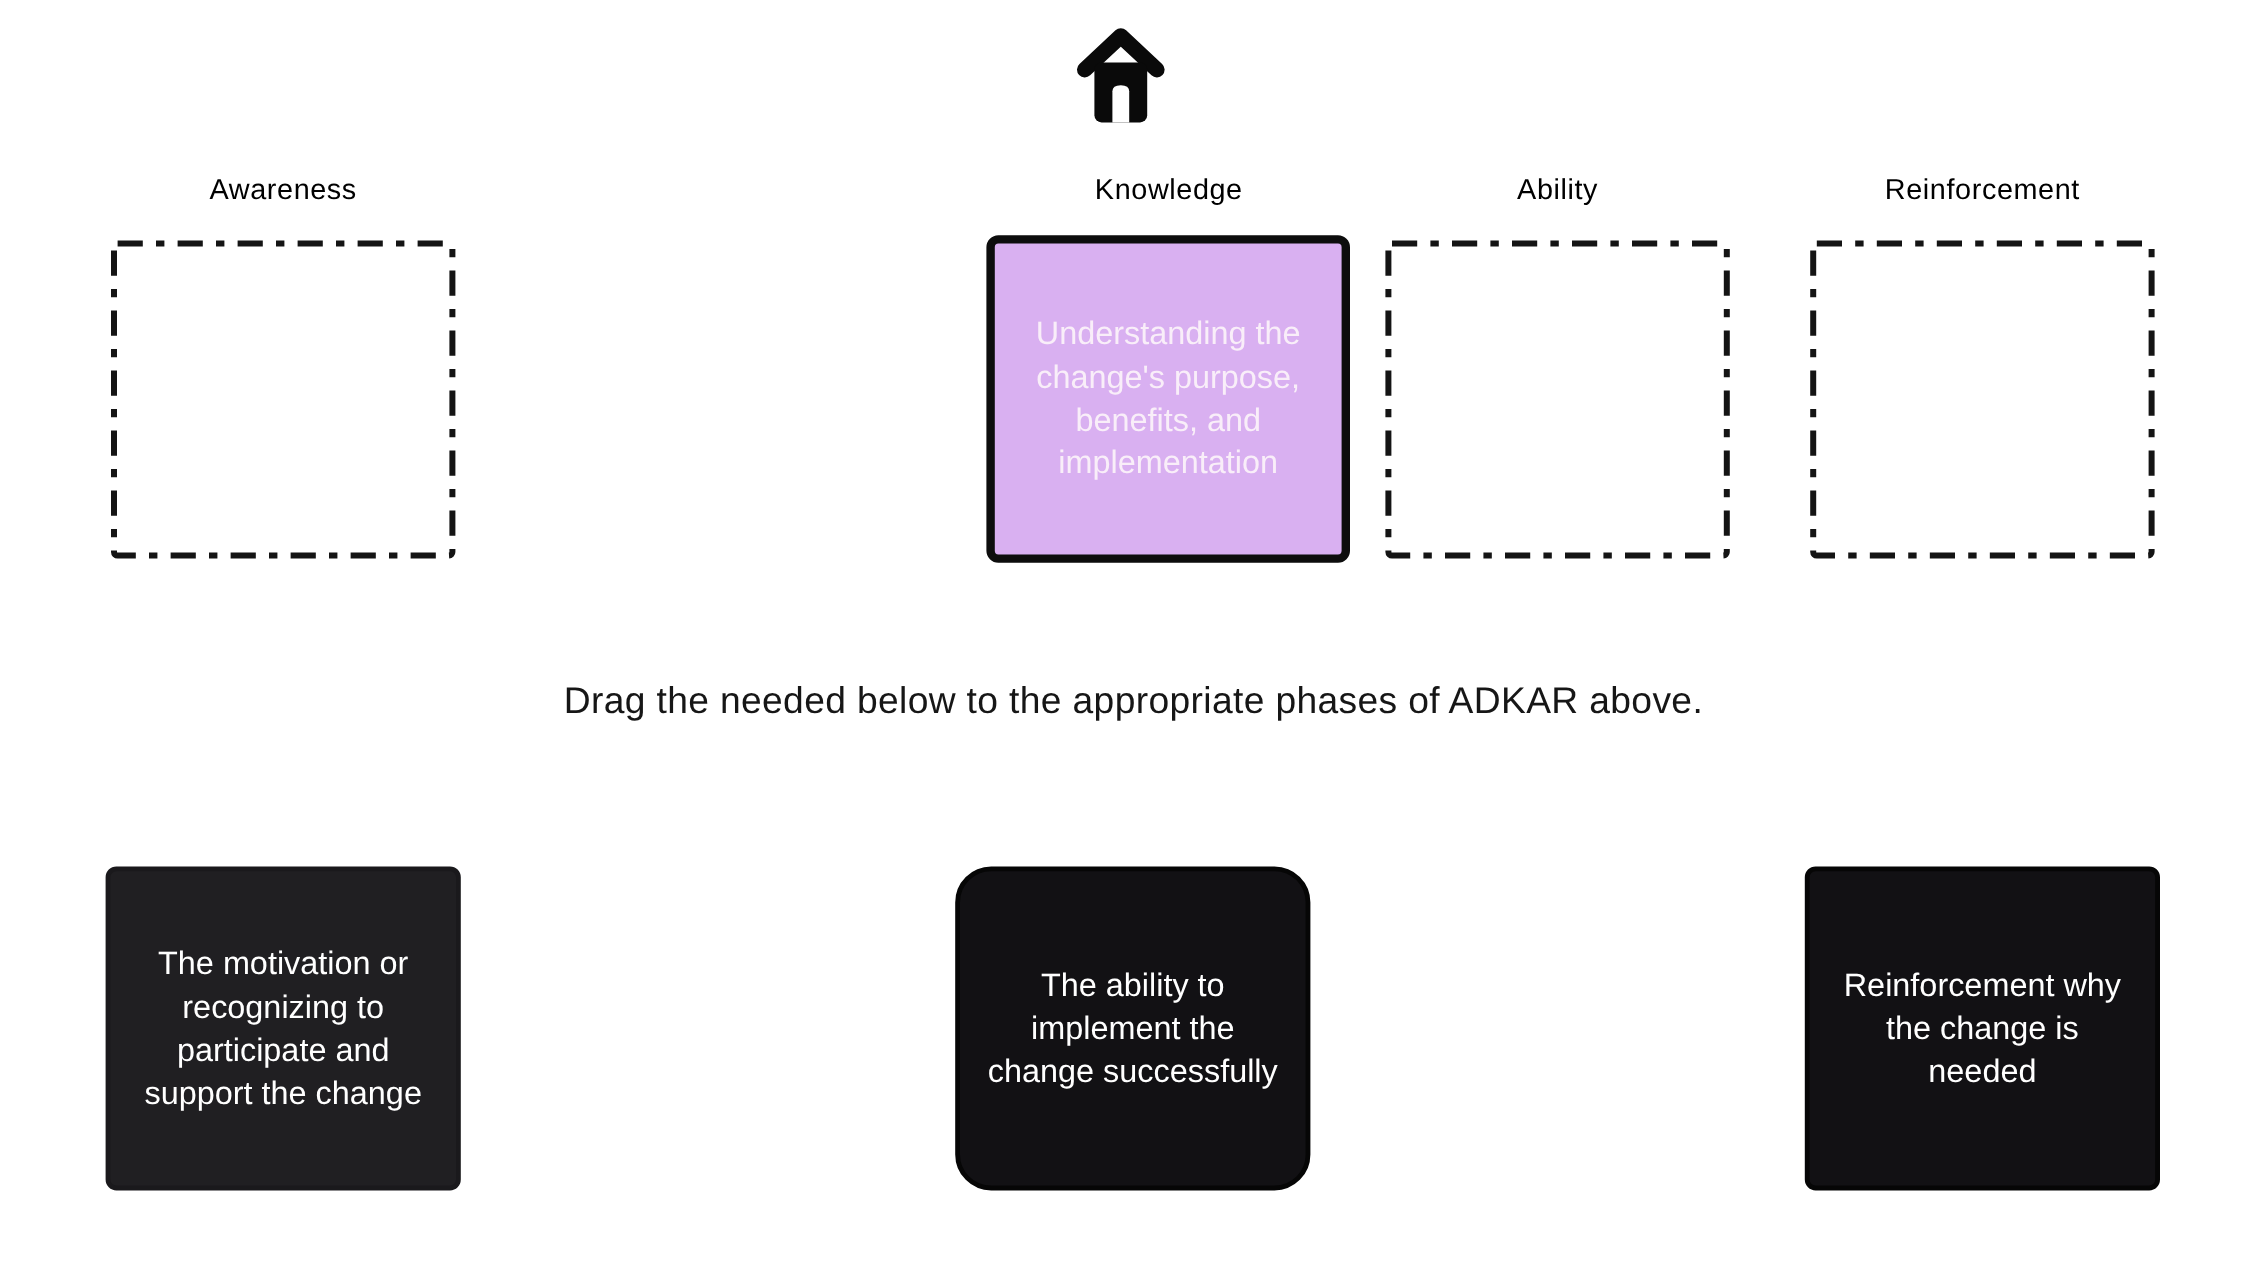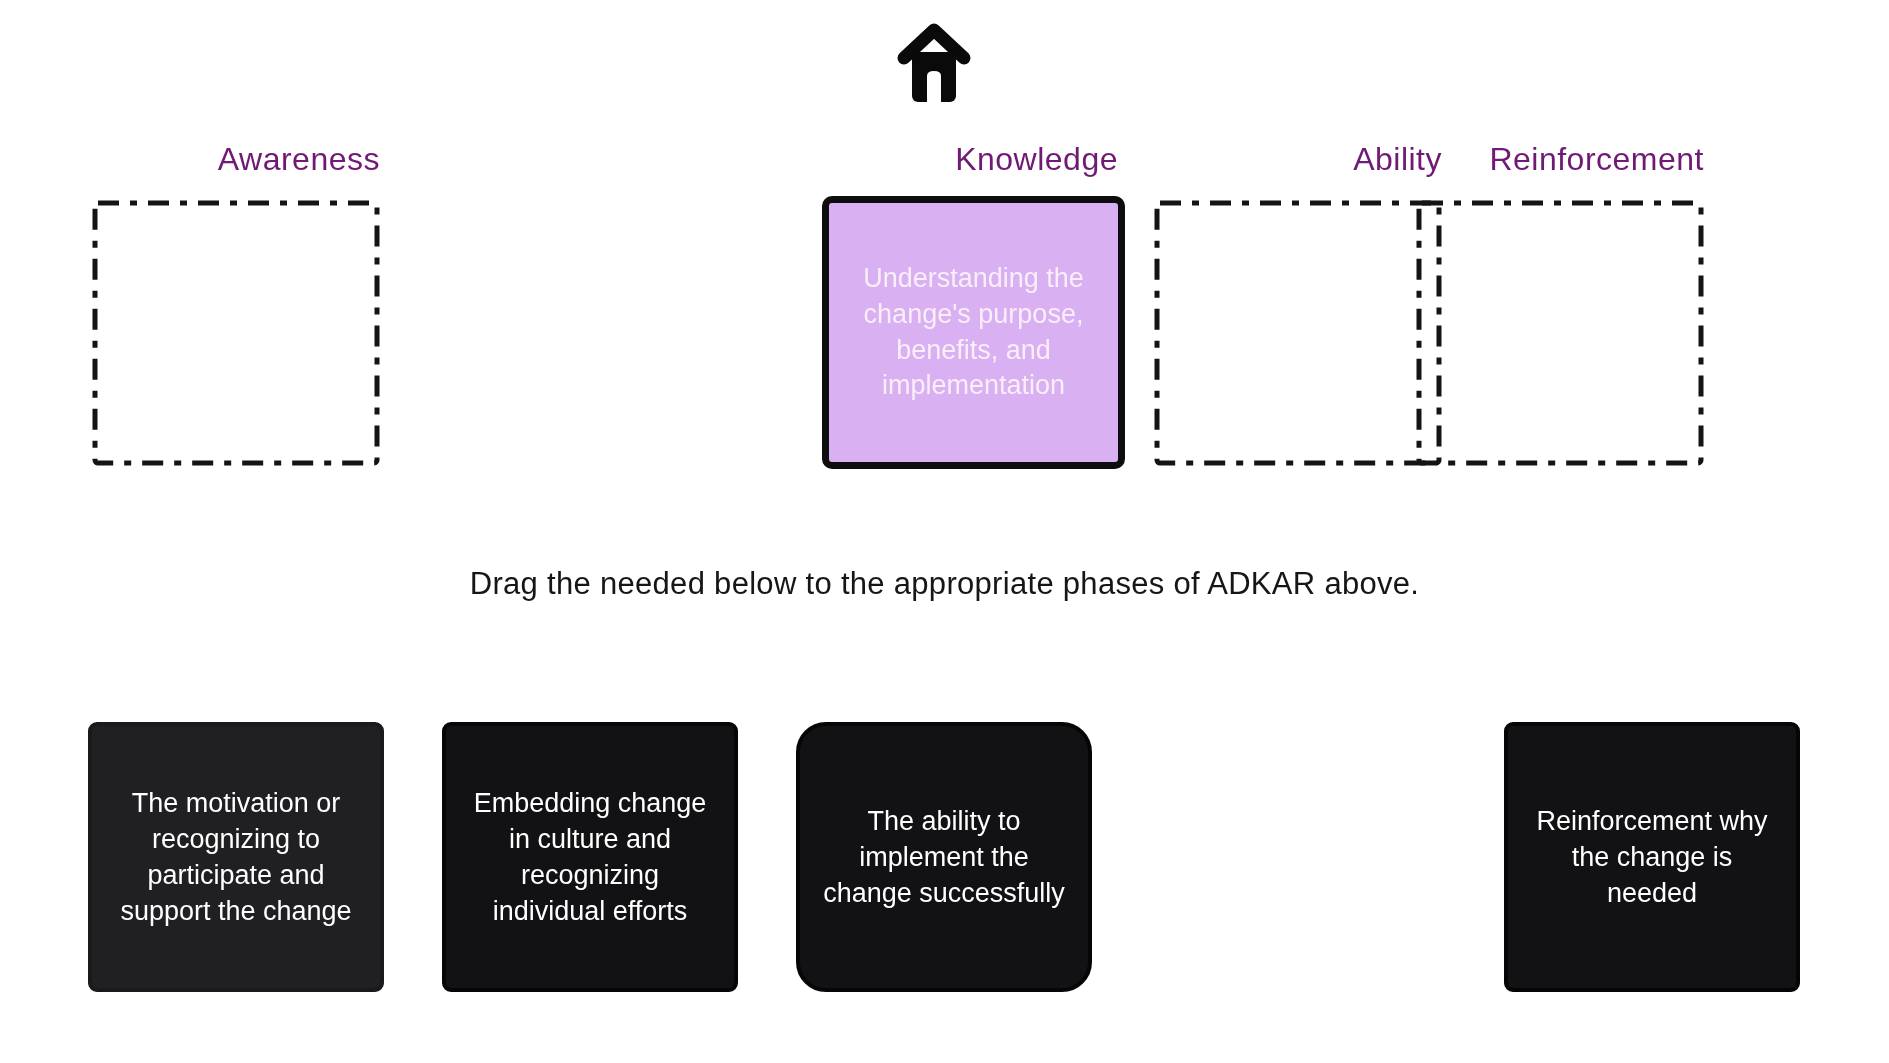--- a/index.html
+++ b/index.html
@@ -19,26 +19,26 @@
     background: transparent; border: none; cursor: pointer;
   }
   .home-btn svg { display: block; }
 
   
   .column { position: absolute; top: 140px; width: 288px; }
   .col-1 { left: 92px; }
   .col-2 { left: 446px; }
   .col-3 { left: 830px; }
   .col-4 { left: 1154px; }
-  .col-5 { left: 1416px; }
+  .col-5 { left: 1508px; }
 
   .phase-label {
-    width: 100%; text-align: right;
-    font-size: 32px; font-weight: 500; letter-spacing: 0.5px;
-    color: #701a75; margin-bottom: 22px; height: 38px; line-height: 38px;
+    width: 100%; text-align: center;
+    font-size: 24px; font-weight: 500; letter-spacing: 0.5px;
+    color: #000000; margin-bottom: 22px; height: 38px; line-height: 38px;
   }
 
   .dropzone { position: relative; width: 288px; height: 266px; }
   .dropzone svg.dash { position: absolute; inset: 0; }
 
   .placed-card {
     position: absolute; left: -8px; top: -4px;
     width: 303px; height: 273px;
     background: var(--knowledge-fill, #d9b0f1);
     border: 7px solid #0d0d0d; border-radius: 10px;
@@ -125,23 +125,20 @@
       </svg>
     </div>
   </div>
 
   <div class="instruction">Drag the needed below to the appropriate phases of ADKAR above.</div>
 
   <div class="task-card c1">
     <div class="content">The motivation or recognizing to participate and support the change</div>
   </div>
 
-  <div class="task-card c2">
-    <div class="content">Embedding change in culture and recognizing individual efforts</div>
-  </div>
 
   <div class="task-card c3">
     <div class="content">The ability to implement the change successfully</div>
   </div>
 
   <div class="task-card c5">
     <div class="content">Reinforcement why the change is needed</div>
   </div>
 
 </div>

